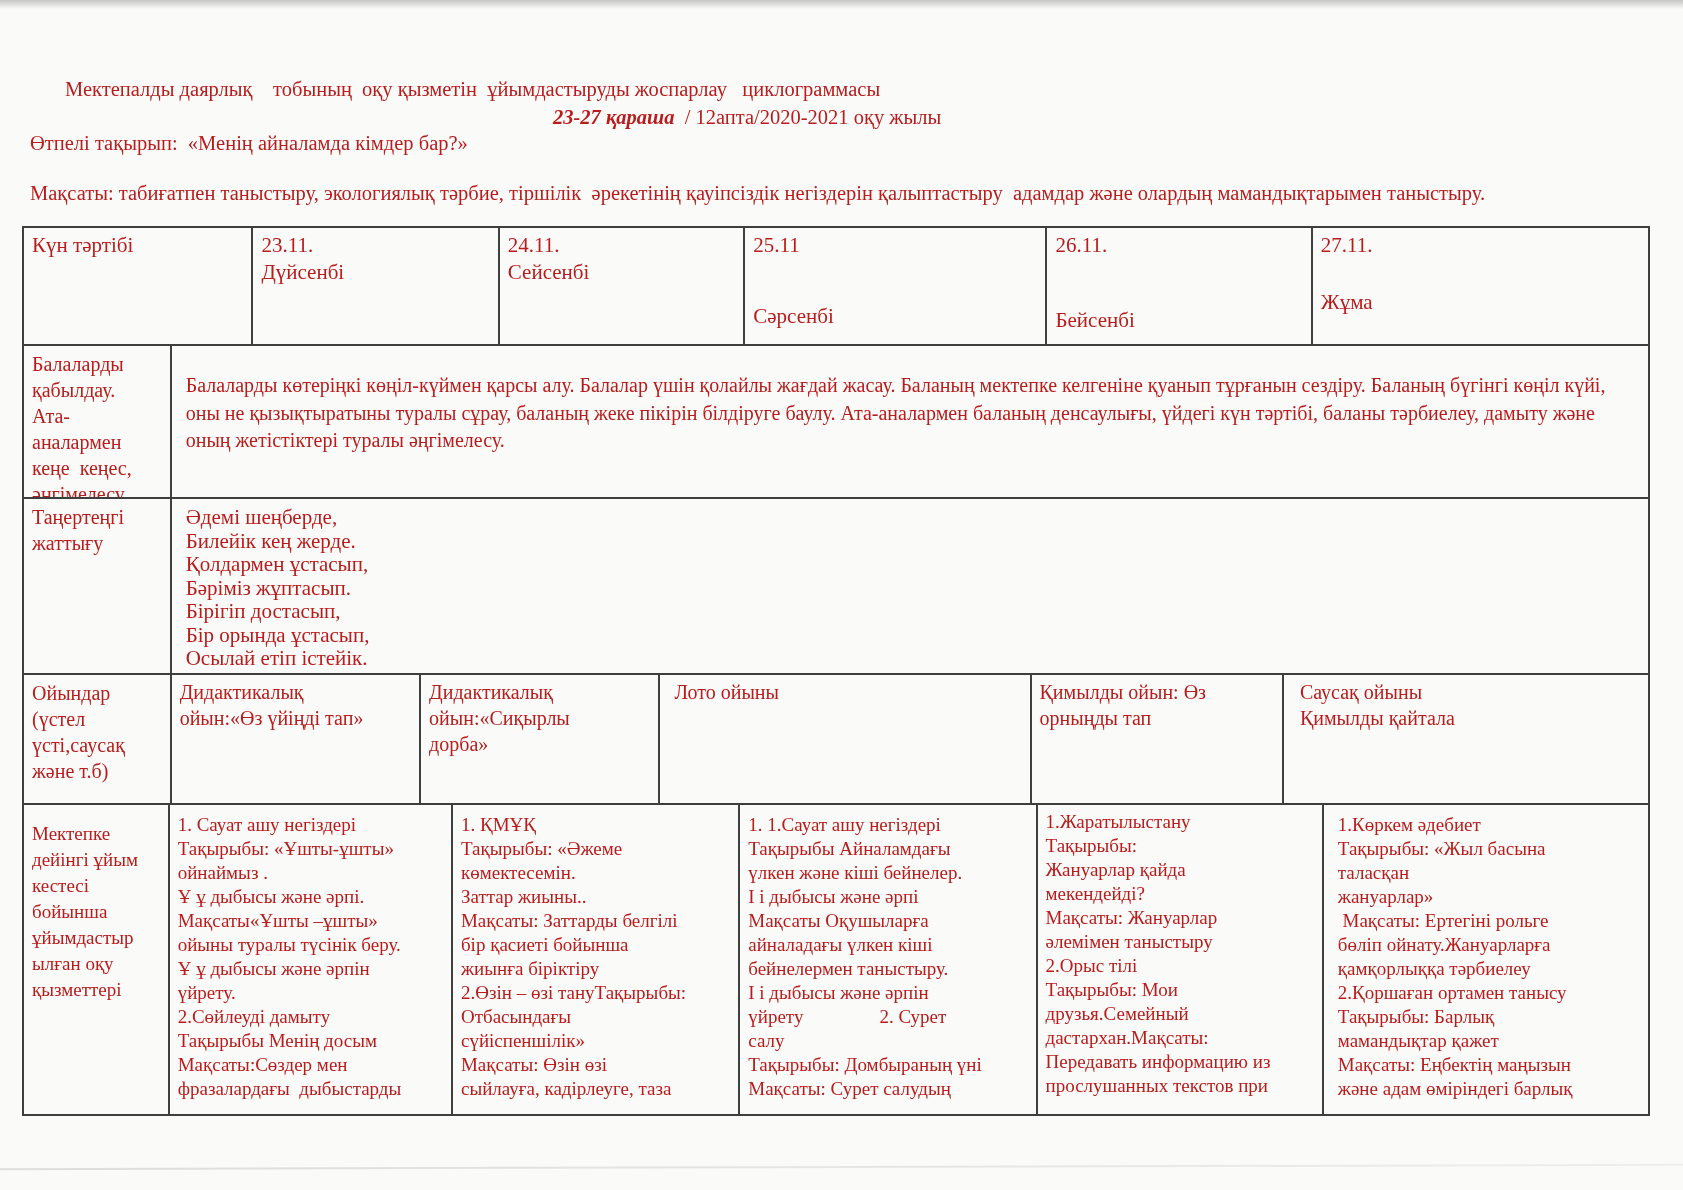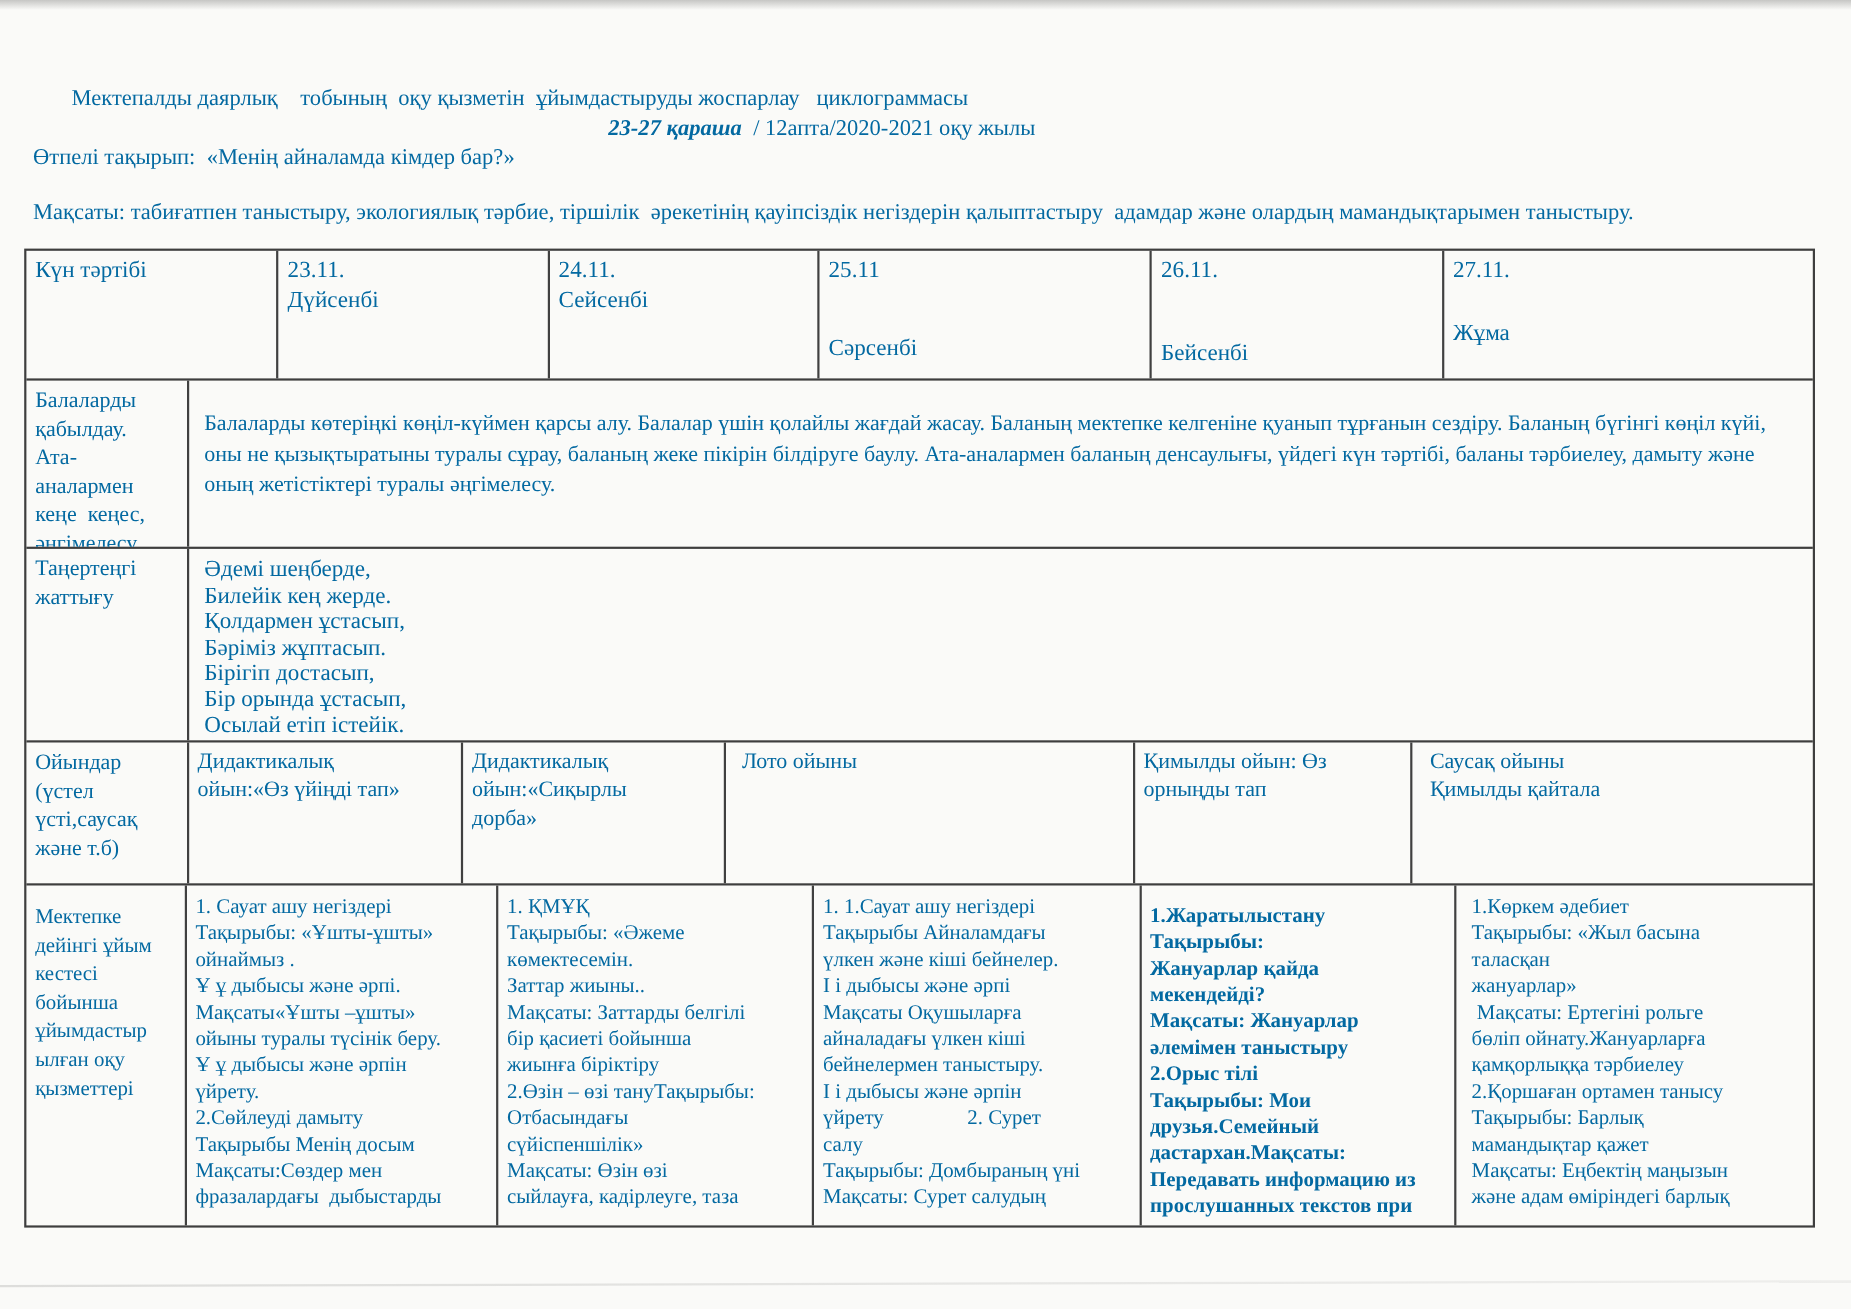--- a/index.html
+++ b/index.html
@@ -1,21 +1,21 @@
 <!DOCTYPE html>
 <html><head>
 <meta charset="utf-8">
 <style>
   html,body{margin:0;padding:0;}
   body{width:1683px;height:1190px;overflow:hidden;}
   .page{
     position:relative;width:1683px;height:1190px;
     background:#fafaf8;
     font-family:"Liberation Serif","DejaVu Serif",serif;
-    color:#0369a1;
+    color:#b91c1c;
   }
   .scan-top{position:absolute;left:0;top:0;width:100%;height:9px;
     background:linear-gradient(180deg,#c6c6c4,rgba(250,250,248,0));}
   .scan-bottom{position:absolute;left:0;top:1166px;width:100%;height:2px;
     background:linear-gradient(90deg,#dddddb,#eeeeec);transform:rotate(-0.15deg);}
 
   .tline{position:absolute;white-space:pre;font-size:20.5px;}
   .t1{left:65px;top:78px;}
   .t2{left:553px;top:106px;}
   .t2 .wk{font-style:italic;font-weight:bold;}
@@ -55,21 +55,21 @@
   .r4c2{width:240px;}
   .r4c3{width:372px;padding-left:14px;}
   .r4c4{width:253px;}
   .r4c5{width:365px;padding-left:16px;}
 
   .row5{height:309px;font-size:19px;line-height:24px;}
   .r5label{width:146px;font-size:19px;line-height:26px;padding-top:16px;}
   .r5c1{width:284px;padding-top:8px;}
   .r5c2{width:288px;padding-top:8px;}
   .r5c3{width:298px;padding-top:8px;}
-  .r5c4{width:287px;padding-top:16px;font-weight:bold;}
+  .r5c4{width:287px;padding-top:5px;}
   .r5c5{width:325px;padding-top:8px;padding-left:14px;}
 </style>
 </head>
 <body>
 
 <div class="page">
   <div class="scan-top"></div>
 
   <div class="tline t1">Мектепалды даярлық    тобының  оқу қызметін  ұйымдастыруды жоспарлау   циклограммасы</div>
   <div class="tline t2"><span class="wk">23-27 қараша</span><span>  / 12апта/2020-2021 оқу жылы</span></div>

